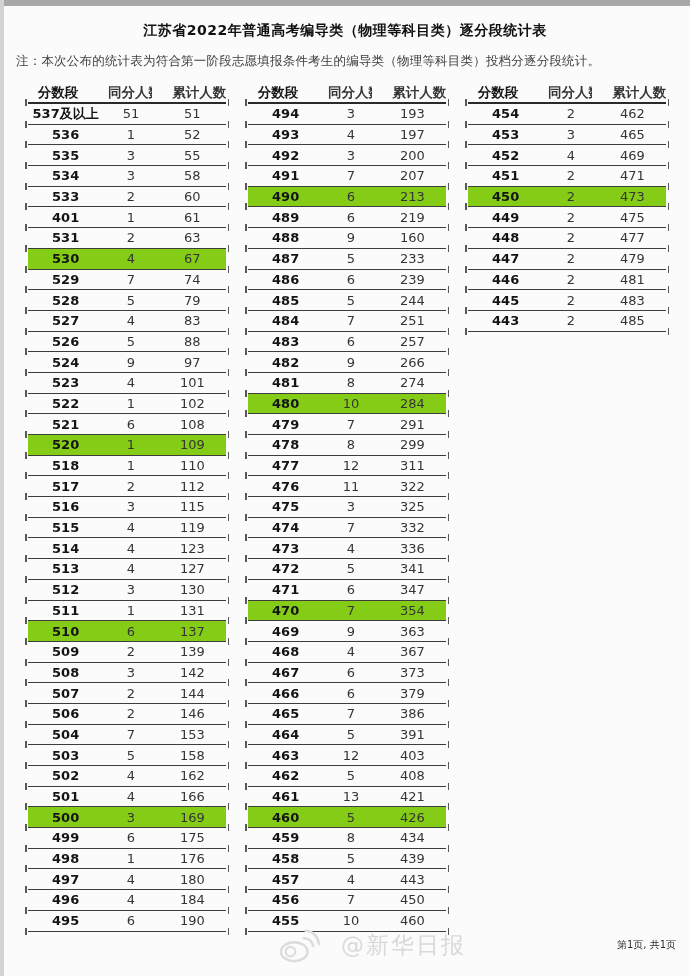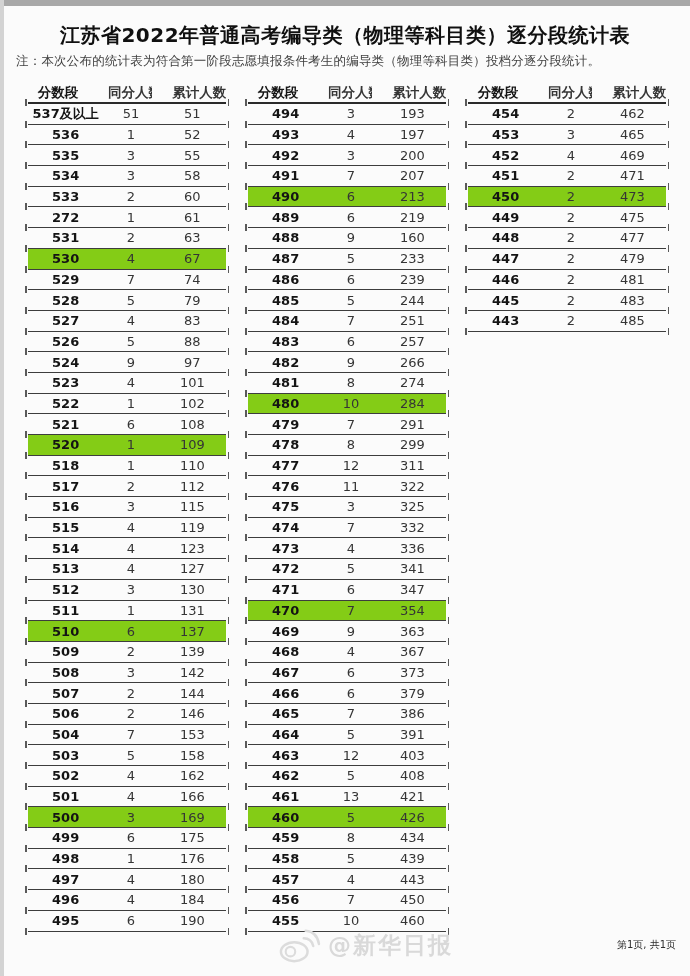--- a/index.html
+++ b/index.html
@@ -11,21 +11,21 @@
     background:#fbfbfb;
     font-family:"DejaVu Sans","Liberation Sans",sans-serif;
     overflow:hidden;
     color:#1a1a1a;
   }
   .edge-top { position:absolute; top:0; left:0; width:100%; height:6px; background:#a8a8a8; }
   .edge-left { position:absolute; top:0; left:0; width:4px; height:100%; background:#d3d3d3; }
 
   .title {
     position:absolute; top:22px; left:0; width:100%;
-    text-align:center; font-size:20px; font-weight:bold;
+    text-align:center; font-size:14px; font-weight:bold;
     color:#101010; letter-spacing:0.5px;
   }
   .note {
     position:absolute; top:53px; left:16px; width:660px;
     font-size:12.5px; color:#404040; letter-spacing:0.2px;
   }
 
   .tables { position:absolute; top:84px; left:28px; display:flex; gap:22px; }
   .score-table { width:198px; }
 
@@ -53,22 +53,22 @@
   .c-count { width:28%; color:#353535; }
   .c-cum   { width:34%; color:#353535; }
 
   .footer {
     position:absolute; right:14px; bottom:24px;
     font-size:10px; color:#2c2c2c;
   }
 
   .watermark {
     position:absolute; left:276px; top:926px;
-    display:flex; align-items:center; gap:6px;
-    color:#d9d9d9; font-size:23px; font-weight:bold;
+    display:flex; align-items:center; gap:19px;
+    color:#d9d9d9; font-size:23px; font-weight:normal;
     letter-spacing:2px; user-select:none;
   }
   .watermark svg { display:block; }
 </style>
 </head>
 <body>
 
 <div class="page">
   <div class="edge-top"></div>
   <div class="edge-left"></div>
@@ -104,21 +104,21 @@
             <span class="cell c-score">534</span>
             <span class="cell c-count">3</span>
             <span class="cell c-cum">58</span>
           </div>
           <div class="trow">
             <span class="cell c-score">533</span>
             <span class="cell c-count">2</span>
             <span class="cell c-cum">60</span>
           </div>
           <div class="trow">
-            <span class="cell c-score">272</span>
+            <span class="cell c-score">401</span>
             <span class="cell c-count">1</span>
             <span class="cell c-cum">61</span>
           </div>
           <div class="trow">
             <span class="cell c-score">531</span>
             <span class="cell c-count">2</span>
             <span class="cell c-cum">63</span>
           </div>
           <div class="trow shaded">
             <span class="cell c-score">530</span>

